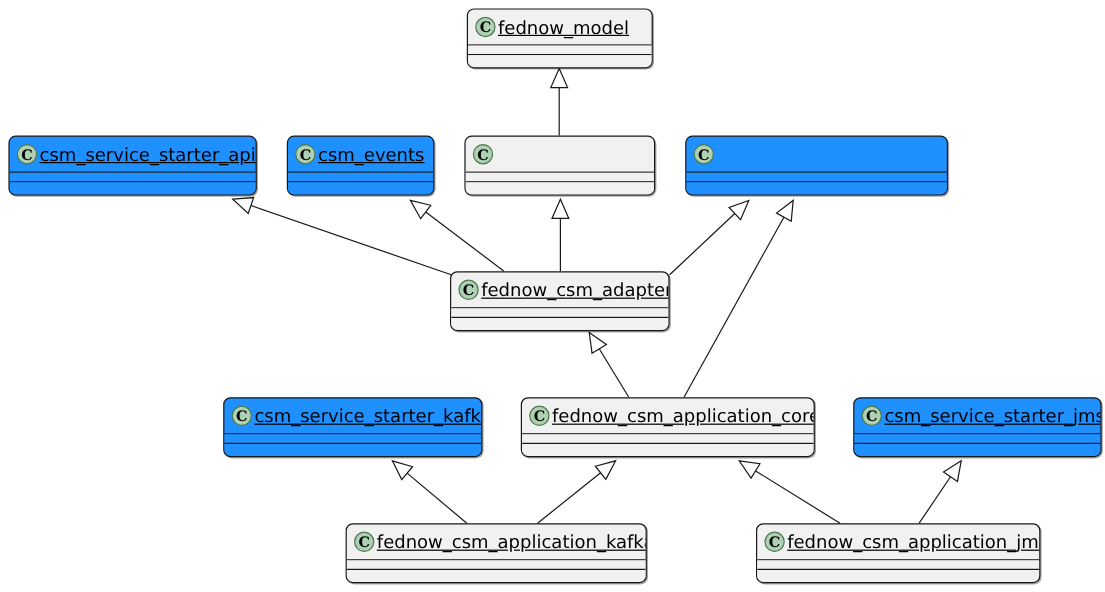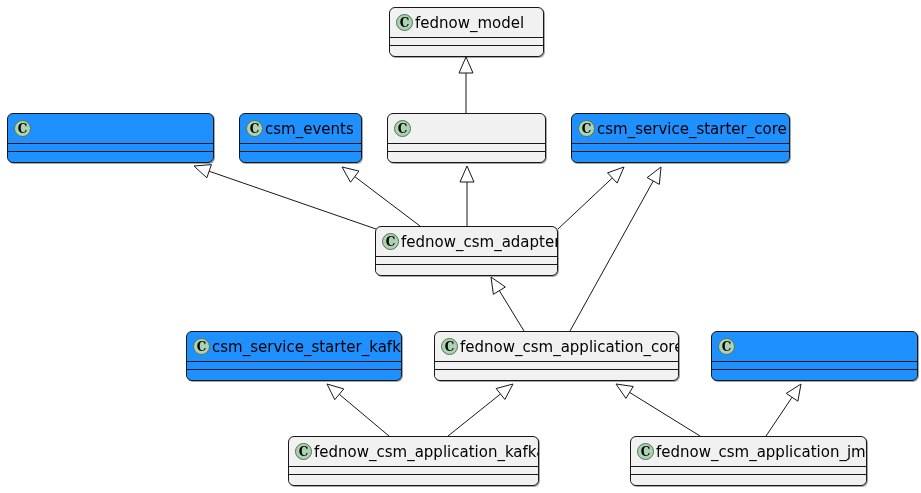--- a/index.html
+++ b/index.html
@@ -49,20 +49,21 @@
     box-sizing: border-box;
     padding: 3px 7px 3px 6px;
     height: 29px;
     white-space: nowrap;
   }
   .node-title-text {
     font-size: 15px;
     color: #000000;
     line-height: 18px;
     margin-left: 2px;
+    text-decoration: underline;
   }
   .class-badge {
     flex: 0 0 auto;
     width: 17px;
     height: 17px;
     border-radius: 50%;
     background: #ADD1B2;
     border: 1px solid #4D774F;
     box-sizing: border-box;
     display: flex;
@@ -146,20 +147,21 @@
           <span class="node-title-text">fednow_model</span>
         </div>
         <div class="node-sep"></div>
         <div class="node-compartment"></div>
         <div class="node-sep"></div>
         <div class="node-compartment"></div>
       </div>
       <div class="node highlight" style="left: 7px; top: 113px; width: 207px; height: 50px;">
         <div class="node-title">
           <span class="class-badge">C</span>
+          <span class="node-title-text">csm_service_starter_api</span>
         </div>
         <div class="node-sep"></div>
         <div class="node-compartment"></div>
         <div class="node-sep"></div>
         <div class="node-compartment"></div>
       </div>
       <div class="node highlight" style="left: 239px; top: 113px; width: 123px; height: 50px;">
         <div class="node-title">
           <span class="class-badge">C</span>
           <span class="node-title-text">csm_events</span>
@@ -174,21 +176,20 @@
           <span class="class-badge">C</span>
         </div>
         <div class="node-sep"></div>
         <div class="node-compartment"></div>
         <div class="node-sep"></div>
         <div class="node-compartment"></div>
       </div>
       <div class="node highlight" style="left: 571px; top: 113px; width: 219px; height: 50px;">
         <div class="node-title">
           <span class="class-badge">C</span>
-          <span class="node-title-text">csm_service_starter_core</span>
         </div>
         <div class="node-sep"></div>
         <div class="node-compartment"></div>
         <div class="node-sep"></div>
         <div class="node-compartment"></div>
       </div>
       <div class="node plain" style="left: 375px; top: 226px; width: 183px; height: 50px;">
         <div class="node-title">
           <span class="class-badge">C</span>
           <span class="node-title-text">fednow_csm_adapter</span>
@@ -214,20 +215,21 @@
           <span class="node-title-text">fednow_csm_application_core</span>
         </div>
         <div class="node-sep"></div>
         <div class="node-compartment"></div>
         <div class="node-sep"></div>
         <div class="node-compartment"></div>
       </div>
       <div class="node highlight" style="left: 711px; top: 331px; width: 207px; height: 50px;">
         <div class="node-title">
           <span class="class-badge">C</span>
+          <span class="node-title-text">csm_service_starter_jms</span>
         </div>
         <div class="node-sep"></div>
         <div class="node-compartment"></div>
         <div class="node-sep"></div>
         <div class="node-compartment"></div>
       </div>
       <div class="node plain" style="left: 288px; top: 436px; width: 251px; height: 50px;">
         <div class="node-title">
           <span class="class-badge">C</span>
           <span class="node-title-text">fednow_csm_application_kafka</span>

